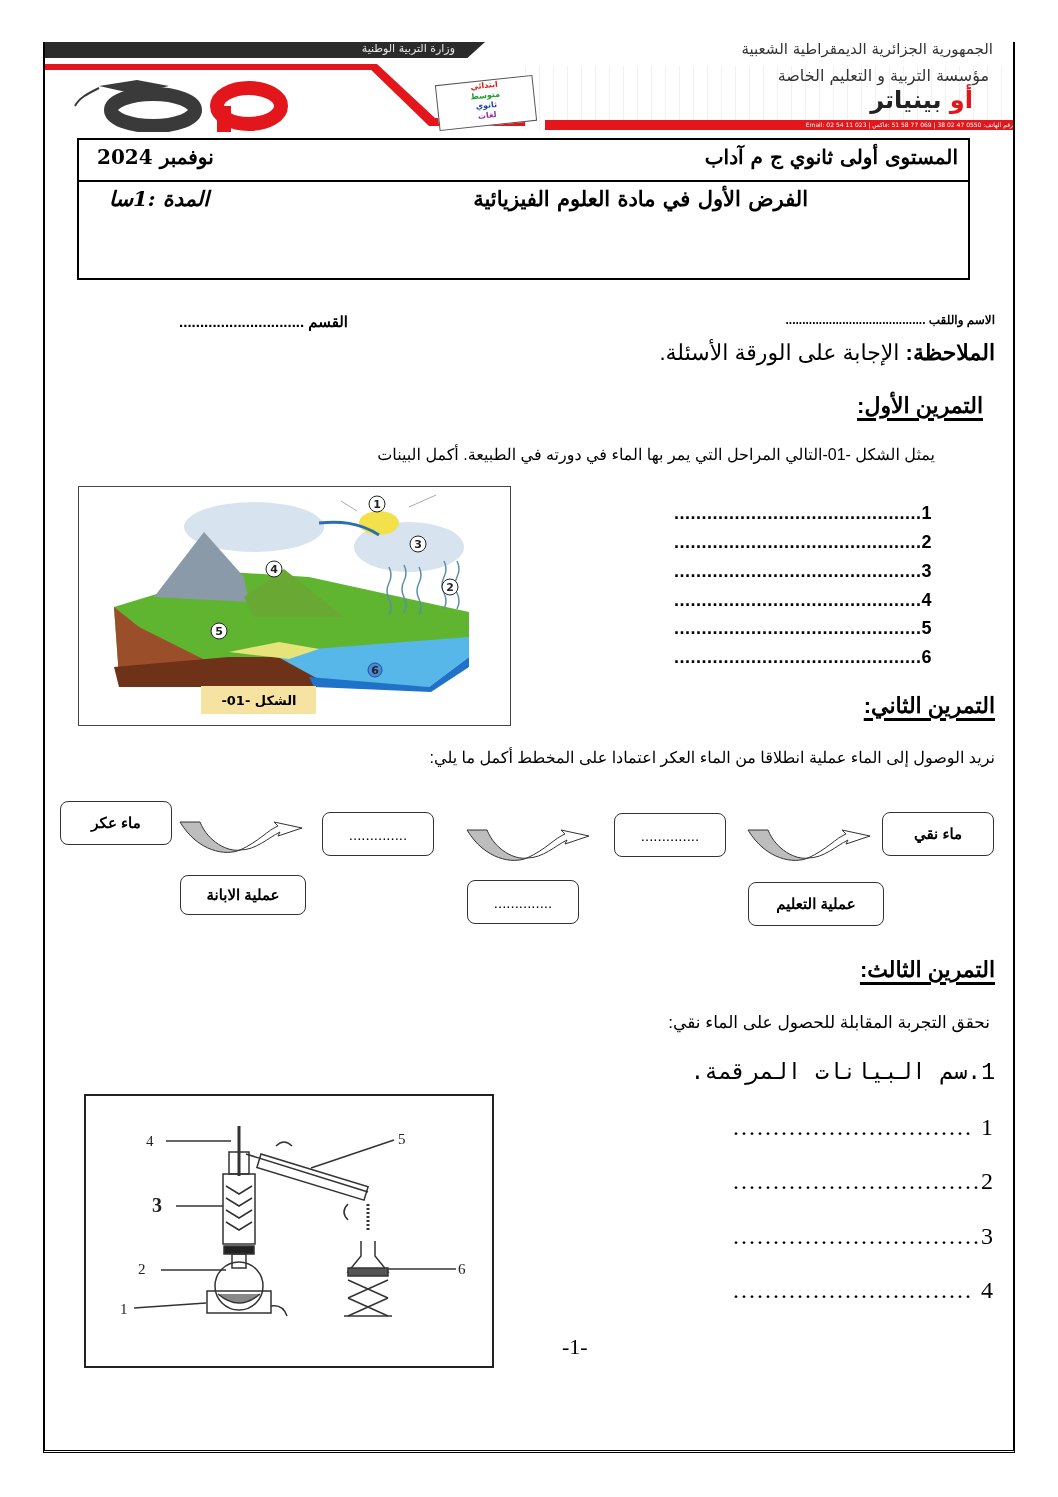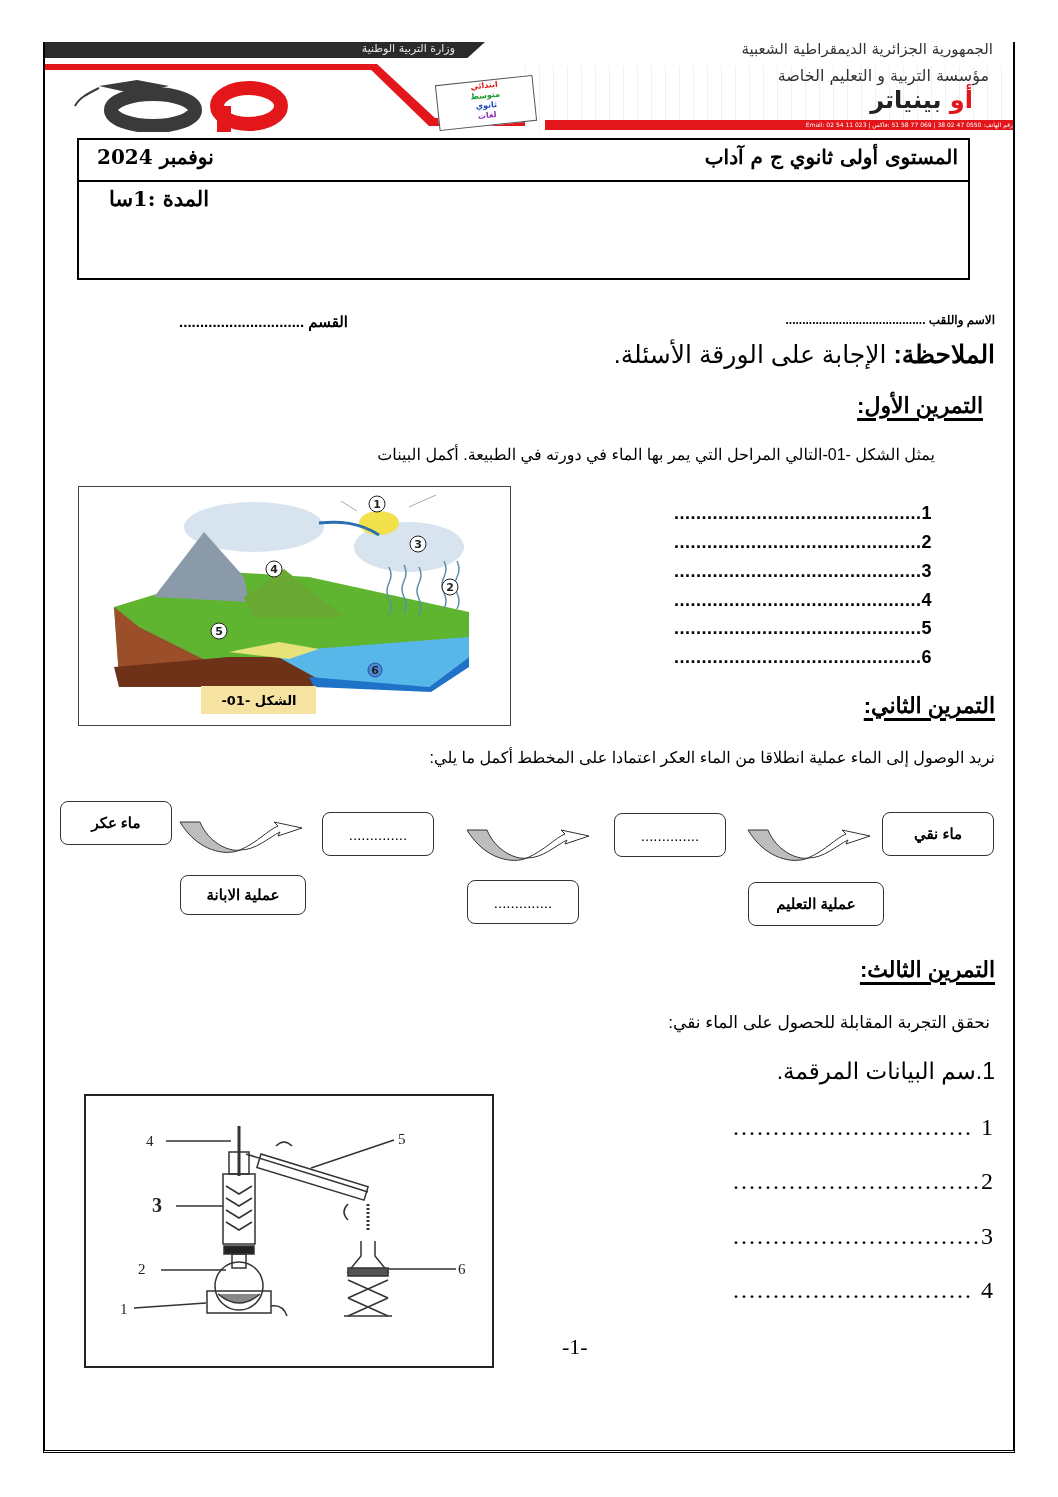--- a/index.html
+++ b/index.html
@@ -28,21 +28,21 @@
                 border: 1px solid #555; transform: rotate(-6deg); font-size: 8px; line-height: 10px; text-align: center; font-weight: bold; }
   .badge-card .l1 { color: #e3161b; } .badge-card .l2 { color: #1a9a2c; } .badge-card .l3 { color: #1c45b5; } .badge-card .l4 { color: #8b2fb0; }
   .logo { position: absolute; left: 24px; top: 34px; width: 230px; height: 56px; }
 
   
   .info-box { position: absolute; left: 77px; top: 138px; width: 893px; height: 142px; border: 2px solid #000; box-sizing: border-box; }
   .info-row1 { position: absolute; left: 0; top: 0; width: 100%; height: 42px; border-bottom: 2px solid #000; box-sizing: border-box; }
   .level { position: absolute; right: 10px; top: 5px; font-family: "DejaVu Serif", serif; font-weight: bold; font-size: 20px; direction: rtl; }
   .date { position: absolute; left: 18px; top: 5px; font-family: "DejaVu Serif", serif; font-weight: bold; font-size: 20px; direction: rtl; }
   .exam-title { position: absolute; right: 160px; top: 46px; font-family: "DejaVu Serif", serif; font-weight: bold; font-size: 21px; direction: rtl; }
-  .duration { position: absolute; left: 30px; top: 46px; font-family: "DejaVu Serif", serif; font-weight: bold; font-size: 21px; direction: rtl; }
+  .duration { position: absolute; left: 30px; top: 46px; font-family: "DejaVu Serif", serif; font-weight: bold; font-size: 21px; direction: rtl; font-style: italic; }
 
   .txt { position: absolute; direction: rtl; white-space: nowrap; font-family: "Liberation Sans", sans-serif; }
   .bold { font-weight: bold; }
   .heading { font-size: 22px; font-weight: bold; text-decoration: underline; text-decoration-thickness: 3px; text-underline-offset: 5px; }
 
   .figure-box { position: absolute; border: 1px solid #444; background: #fff; box-sizing: border-box; }
 
   .blank-line { position: absolute; direction: rtl; white-space: nowrap; font-size: 18px; font-weight: bold; font-family: "Liberation Sans", sans-serif; letter-spacing: 0.5px; }
   .blank-line-serif { position: absolute; direction: rtl; white-space: nowrap; font-size: 24px; font-family: "Liberation Serif", serif; letter-spacing: 2px; }
 
@@ -85,26 +85,27 @@
     <ellipse cx="180" cy="30" rx="32" ry="18" fill="none" stroke="#e3161b" stroke-width="14"></ellipse>
     <rect x="148" y="30" width="14" height="26" fill="#e3161b"></rect>
   </svg>
 </div>
 
 <div class="info-box">
   <div class="info-row1">
     <div class="level">المستوى أولى ثانوي ج م آداب</div>
     <div class="date">نوفمبر 2024</div>
   </div>
+  <div class="exam-title">الفرض الأول في مادة العلوم الفيزيائية</div>
   <div class="duration">المدة :1سا</div>
 </div>
 
 <div class="txt bold" style="right:63px; top:313px; font-size:12px;">الاسم واللقب ..........................................</div>
 <div class="txt bold" style="right:710px; top:313px; font-size:15px;">القسم ..............................</div>
-<div class="txt" style="right:63px; top:340px; font-size:25px;">
+<div class="txt" style="right:63px; top:340px; font-size:22px;">
   <span class="bold">الملاحظة:</span><span> الإجابة على الورقة الأسئلة.</span>
 </div>
 
 <div class="txt heading" style="right:75px; top:393px;">التمرين الأول:</div>
 <div class="txt" style="right:123px; top:445px; font-size:16px;">يمثل الشكل -01-التالي المراحل التي يمر بها الماء في دورته في الطبيعة. أكمل البينات</div>
 
 <div class="figure-box" style="left:78px; top:486px; width:433px; height:240px;">
   <svg width="431" height="238" viewBox="0 0 431 238">
 
     <ellipse cx="175" cy="40" rx="70" ry="25" fill="#d7e3ee"></ellipse>
@@ -155,21 +156,21 @@
 <div class="blank-line" style="right:126px; top:503px;">1.............................................</div>
 <div class="blank-line" style="right:126px; top:532px;">2.............................................</div>
 <div class="blank-line" style="right:126px; top:561px;">3.............................................</div>
 <div class="blank-line" style="right:126px; top:590px;">4.............................................</div>
 <div class="blank-line" style="right:126px; top:618px;">5.............................................</div>
 <div class="blank-line" style="right:126px; top:647px;">6.............................................</div>
 
 <div class="txt heading" style="right:63px; top:693px;">التمرين الثاني:</div>
 <div class="txt" style="right:63px; top:748px; font-size:16px;">نريد الوصول إلى الماء عملية انطلاقا من الماء العكر اعتمادا على المخطط أكمل ما يلي:</div>
 
-<div class="flow-box" style="left:60px; top:801px; width:112px; height:44px;font-family:Liberation Serif, serif;">ماء عكر</div>
+<div class="flow-box" style="left:60px; top:801px; width:112px; height:44px;">ماء عكر</div>
 <div class="flow-box" style="left:322px; top:812px; width:112px; height:44px; font-weight:normal;">..............</div>
 <div class="flow-box" style="left:614px; top:813px; width:112px; height:44px; font-weight:normal;">..............</div>
 <div class="flow-box" style="left:882px; top:812px; width:112px; height:44px;">ماء نقي</div>
 <div class="flow-box" style="left:180px; top:875px; width:126px; height:40px;">عملية الابانة</div>
 <div class="flow-box" style="left:467px; top:880px; width:112px; height:44px; font-weight:normal;">..............</div>
 <div class="flow-box" style="left:748px; top:882px; width:136px; height:44px;">عملية التعليم</div>
 
 <svg class="flow-arrow" style="left:178px; top:812px;" viewBox="0 0 125 48">
   <path d="M2,10 L22,10 C30,30 50,40 62,38 C48,44 20,40 2,10 Z" fill="#bdbdbd" stroke="#333"></path>
   <path d="M62,38 C80,30 90,18 100,14 L96,10 L124,16 L100,24 L102,20 C90,26 78,38 62,38 Z" fill="#fff" stroke="#333"></path>
@@ -178,21 +179,21 @@
   <path d="M2,10 L22,10 C30,30 50,40 62,38 C48,44 20,40 2,10 Z" fill="#bdbdbd" stroke="#333"></path>
   <path d="M62,38 C80,30 90,18 100,14 L96,10 L124,16 L100,24 L102,20 C90,26 78,38 62,38 Z" fill="#fff" stroke="#333"></path>
 </svg>
 <svg class="flow-arrow" style="left:746px; top:820px;" viewBox="0 0 125 48">
   <path d="M2,10 L22,10 C30,30 50,40 62,38 C48,44 20,40 2,10 Z" fill="#bdbdbd" stroke="#333"></path>
   <path d="M62,38 C80,30 90,18 100,14 L96,10 L124,16 L100,24 L102,20 C90,26 78,38 62,38 Z" fill="#fff" stroke="#333"></path>
 </svg>
 
 <div class="txt heading" style="right:63px; top:957px;">التمرين الثالث:</div>
 <div class="txt" style="right:68px; top:1012px; font-size:17px;">نحقق التجربة المقابلة للحصول على الماء نقي:</div>
-<div class="txt" style="right:63px; top:1058px; font-size:23px; font-family:Liberation Sans, sans-serif;">1.سم البيانات المرقمة.</div>
+<div class="txt" style="right:63px; top:1058px; font-size:23px; font-family:Liberation Mono, monospace;">1.سم البيانات المرقمة.</div>
 
 <div class="figure-box" style="left:84px; top:1094px; width:410px; height:274px; border:2px solid #222;">
   <svg width="406" height="270" viewBox="0 0 406 270">
     <g stroke="#333" fill="none" stroke-width="1.5">
 
       <line x1="153" y1="30" x2="153" y2="80" stroke-width="3"></line>
 
       <rect x="143" y="56" width="20" height="22"></rect>
       <rect x="137" y="78" width="32" height="70"></rect>
       <path d="M140,90 l13,8 l13,-8 M140,102 l13,8 l13,-8 M140,114 l13,8 l13,-8 M140,126 l13,8 l13,-8"></path>

